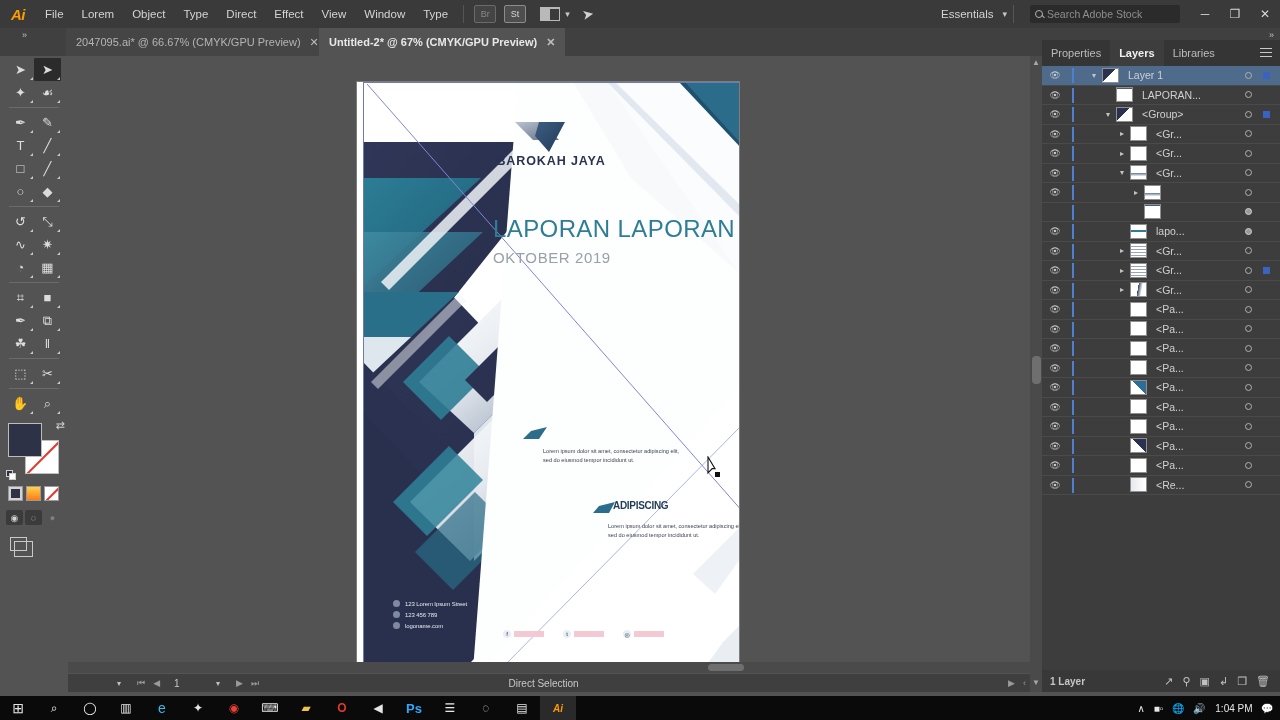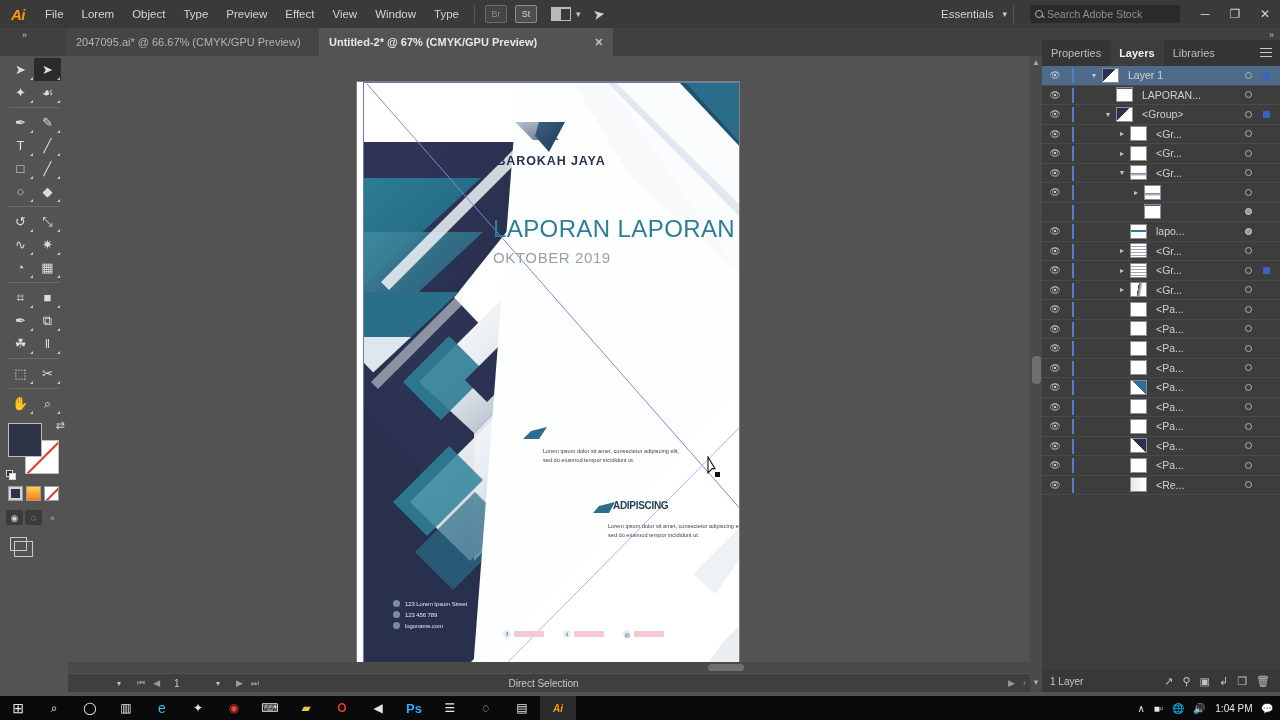--- a/index.html
+++ b/index.html
@@ -39,21 +39,21 @@
                 background:#b0b0b0; right:-3px; bottom:0px; transform:rotate(45deg); }
   .wbtn { width:30px; height:28px; display:flex; align-items:center;
           justify-content:center; color:#d8d8d8; font-size:12px; }
 
   
   .tabbar { position:absolute; left:0; top:28px; width:1280px; height:28px;
             background:#404040; }
   .collapse-arrows { position:absolute; left:22px; top:2px; color:#c0c0c0;
                      font-size:9px; letter-spacing:-1px; }
   .tab { position:absolute; top:0; height:28px; display:flex; align-items:center;
-         padding:0 10px; font-size:11px;gap:48px; }
+         padding:0 10px; font-size:11px; }
   .tab.inactive { background:#454545; color:#b4b4b4; left:66px; }
   .tab.active { background:#535353; color:#e8e8e8; font-weight:bold; left:319px; }
   .tab .x { margin-left:9px; font-size:11px; color:#bdbdbd; }
 
   
   .toolbar { position:absolute; left:0; top:56px; width:68px; height:664px;
              background:#535353; }
   .tgrid { padding:2px 7px 0 7px; }
   .trow { display:flex; }
   .tool { width:27px; height:23px; display:flex; align-items:center;
@@ -149,21 +149,21 @@
                  background:#fff; flex:none; position:relative; overflow:hidden; }
   .lrow .lname { margin-left:9px; white-space:nowrap; overflow:hidden; }
   .lrow .target { position:absolute; right:28px; width:7px; height:7px;
                   border:1.2px solid #b0b0b0; border-radius:50%; }
   .lrow .target.filled { background:#9a9a9a; border-color:#d0d0d0; }
   .lrow .selbox { position:absolute; right:10px; width:7px; height:7px;
                   background:#3a63c0; }
   .lfoot { position:absolute; left:0; bottom:0; width:238px; height:22px;
            background:#383838; display:flex; align-items:center;
            font-size:10px; color:#c6c6c6; }
-  .lfoot .lbl { padding-left:8px; font-weight:normal; }
+  .lfoot .lbl { padding-left:8px; font-weight:bold; }
   .lfoot .icons { margin-left:auto; display:flex; gap:9px; padding-right:10px;
                   color:#c0c0c0; font-size:11px; }
 
   
   .taskbar { position:absolute; left:0; top:696px; width:1280px; height:24px;
              background:#0a0a0a; display:flex; align-items:center; }
   .tbi { width:36px; height:24px; display:flex; align-items:center;
          justify-content:center; position:relative; }
   .tbi.act { background:#2a2a2a; }
   .tray { margin-left:auto; display:flex; align-items:center;
@@ -180,21 +180,21 @@
 
 <div id="app">
 
   <div class="menubar">
     <div class="ai-logo">Ai</div>
     <div id="menu-items" style="display:flex">
         <div class="menu-item">File</div>
         <div class="menu-item">Lorem</div>
         <div class="menu-item">Object</div>
         <div class="menu-item">Type</div>
-        <div class="menu-item">Preview</div>
+        <div class="menu-item">Direct</div>
         <div class="menu-item">Effect</div>
         <div class="menu-item">View</div>
         <div class="menu-item">Window</div>
         <div class="menu-item">Type</div>
       </div>
     <div class="mb-sep"></div>
     <div class="mb-btn">Br</div>
     <div class="mb-btn lit">St</div>
     <div style="display:flex;align-items:center;margin-left:10px">
       <span class="arr-layout">

